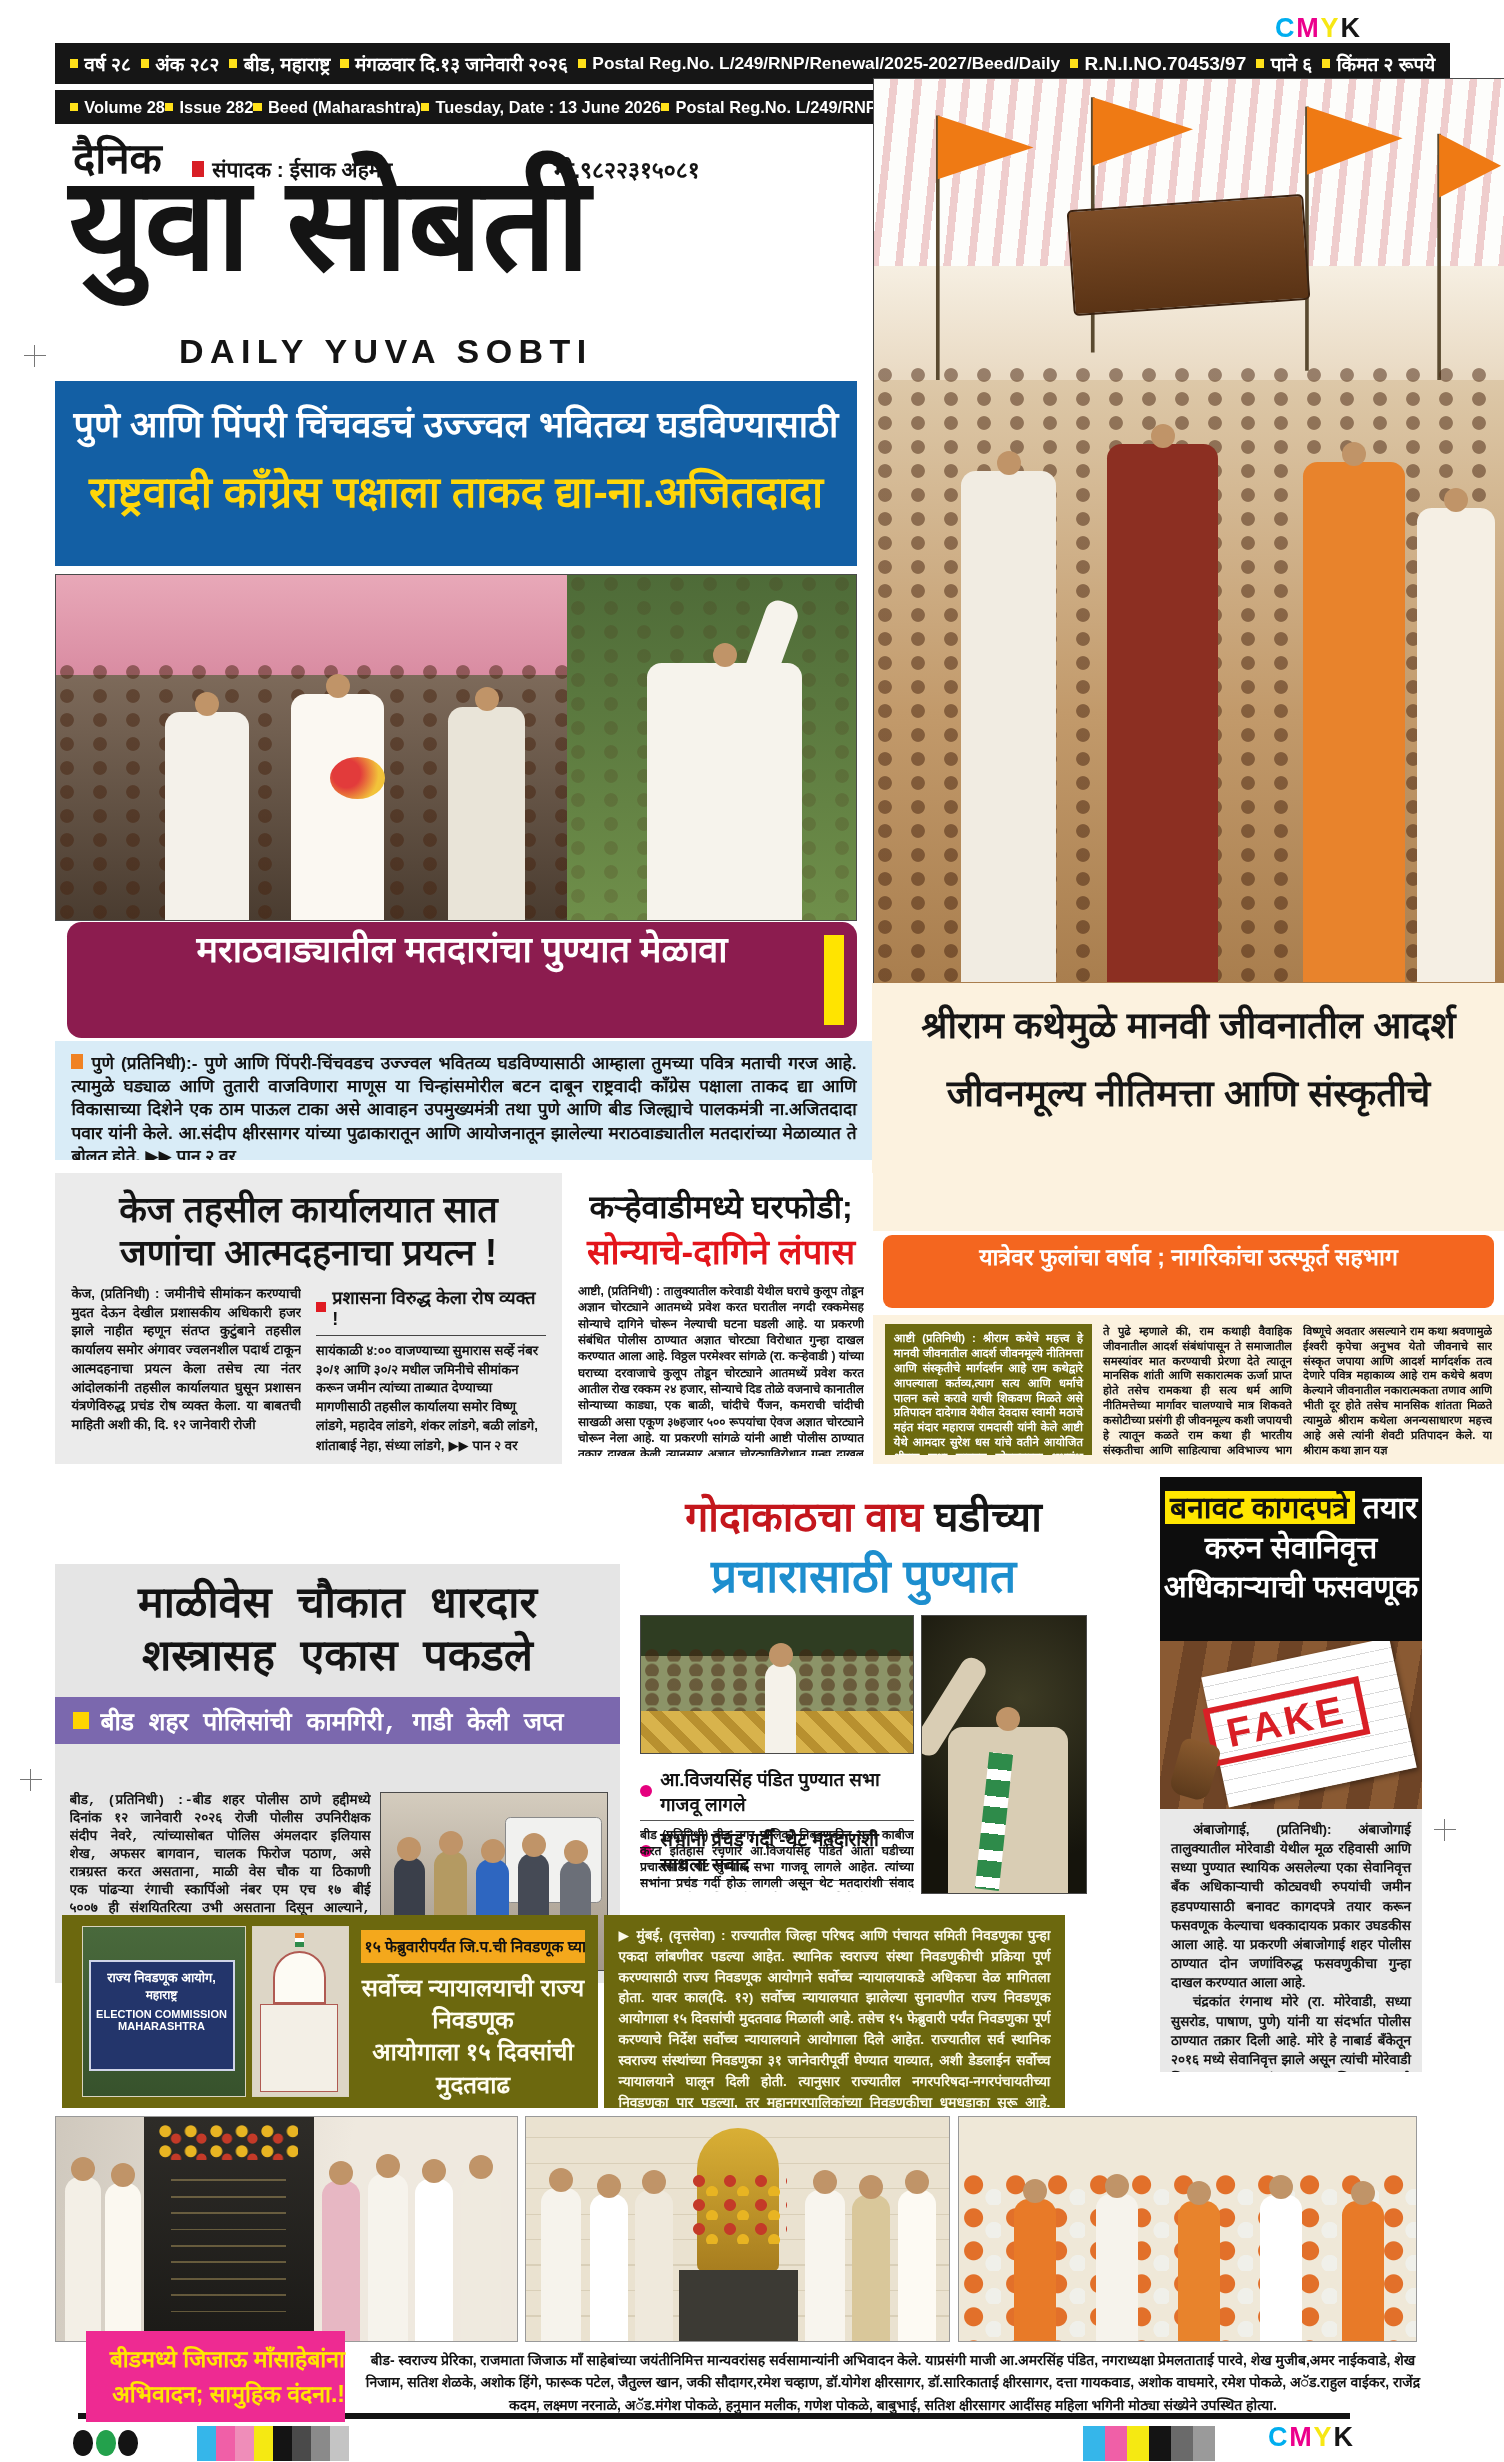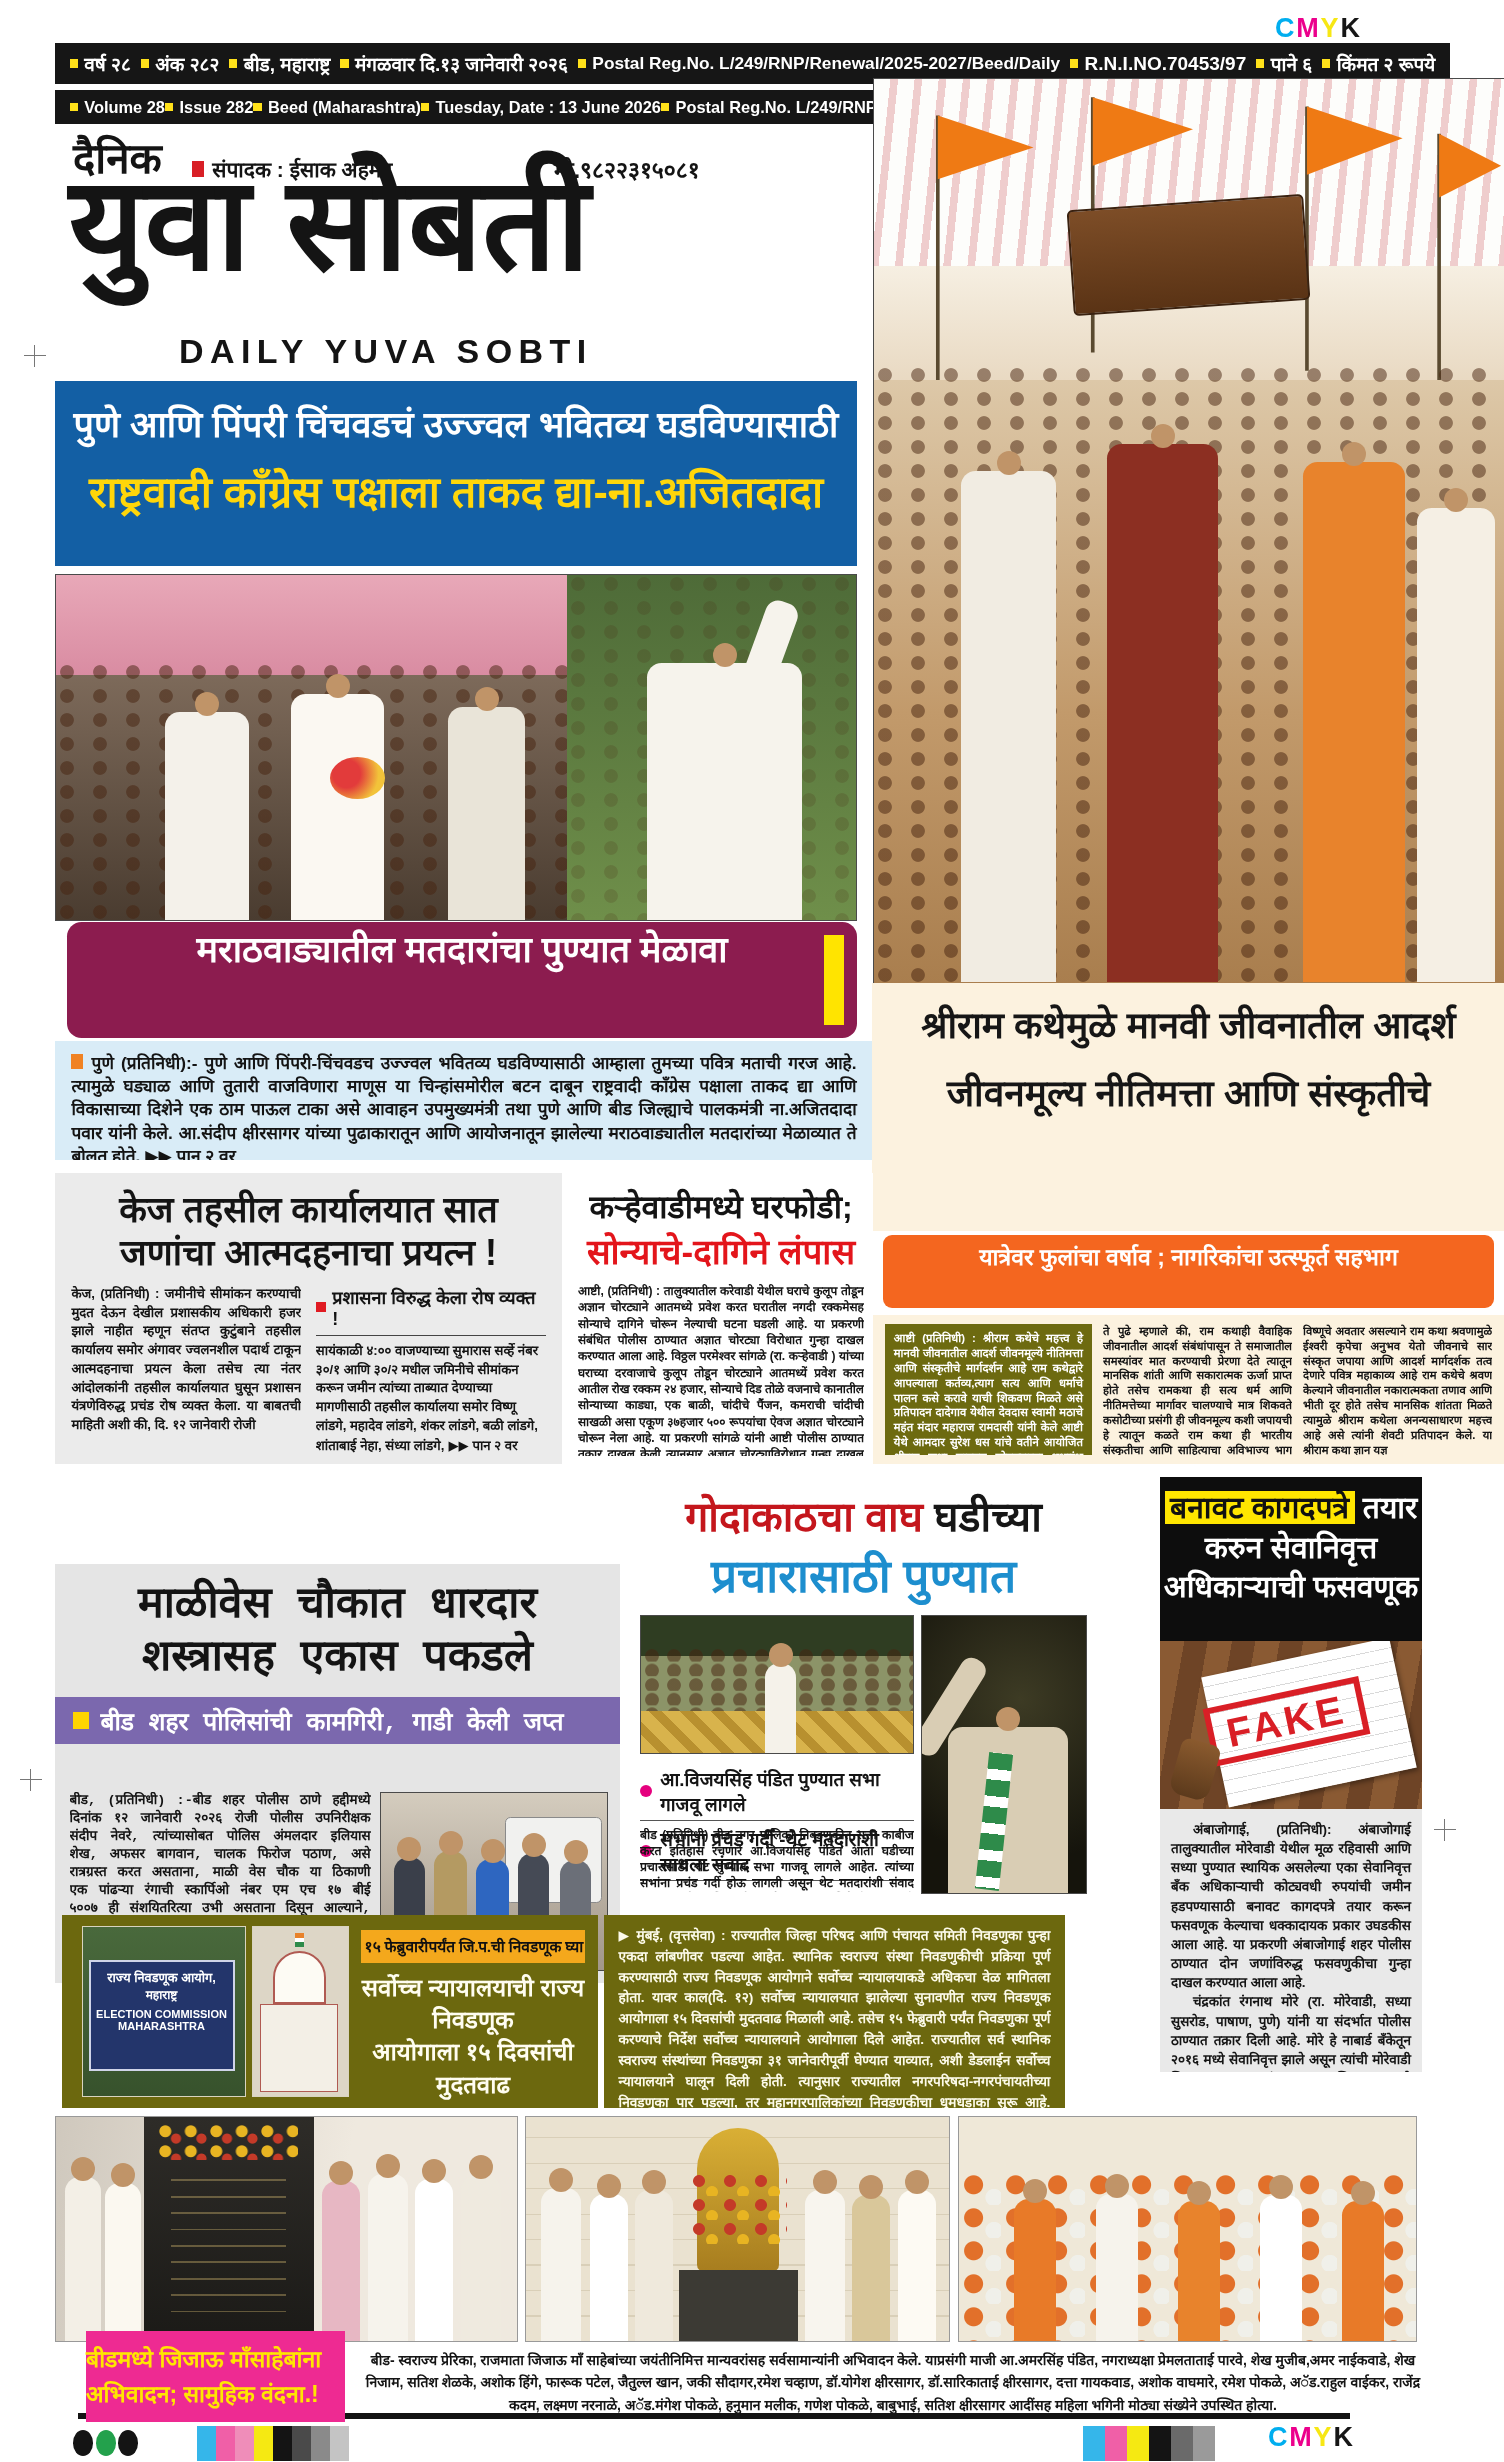--- a/index.html
+++ b/index.html
@@ -296,21 +296,21 @@
         <div style="font-size:11px;font-weight:800;">MAHARASHTRA</div>
       </div>
     </div>
     <div class="ph" style="left:190px;top:11px;width:97px;height:171px;border:1.8px solid #d9d4c0;">
       <div class="abs" style="left:0;top:0;right:0;bottom:0;background:#ddd6c6;"></div>
       <div class="abs" style="left:20px;top:24px;width:53px;height:53px;border-radius:50% 50% 0 0;background:#fdfbf4;border:2.7px solid #b05a52;box-sizing:border-box;"></div>
       <div class="abs" style="left:7.3px;top:77px;width:78px;height:88px;background:#f3efe6;border:1.8px solid #b05a52;box-sizing:border-box;"></div>
       <div class="abs" style="left:42px;top:5.5px;width:9px;height:14.6px;background:linear-gradient(#e8822a 33%,#fff 33% 66%,#2e8b4a 66%);"></div>
     </div>
     <div class="abs" style="left:299px;top:14.6px;width:224px;">
-      <div style="background:#f4a81c;color:#111;font-size:15.5px;font-weight:800;text-align:center;padding:5.5px 3.6px;white-space:nowrap;overflow:hidden;font-family:Liberation Serif, serif;">१५ फेब्रुवारीपर्यंत जि.प.ची निवडणूक घ्या</div>
+      <div style="background:#f4a81c;color:#111;font-size:15.5px;font-weight:800;text-align:center;padding:5.5px 3.6px;white-space:nowrap;overflow:hidden;">१५ फेब्रुवारीपर्यंत जि.प.ची निवडणूक घ्या</div>
       <div style="margin-top:9px;color:#fffdf0;font-size:24px;font-weight:800;text-align:center;line-height:1.35;">सर्वोच्च न्यायालयाची राज्य निवडणूक</div>
       <div style="color:#fffdf0;font-size:24px;font-weight:800;text-align:center;line-height:1.35;">आयोगाला १५ दिवसांची मुदतवाढ</div>
     </div>
   </div>
   <div class="abs hl-clip" style="left:604px;top:1915px;width:461px;height:193px;background:#6c680e;color:#fdfbea;padding:11px 14.6px;box-sizing:border-box;font-size:13.7px;font-weight:600;line-height:1.52;text-align:justify;">
     <span style="font-weight:800;">▶</span>
     <span>मुंबई, (वृत्तसेवा) : राज्यातील जिल्हा परिषद आणि पंचायत समिती निवडणुका पुन्हा एकदा लांबणीवर पडल्या आहेत. स्थानिक स्वराज्य संस्था निवडणुकीची प्रक्रिया पूर्ण करण्यासाठी राज्य निवडणूक आयोगाने सर्वोच्च न्यायालयाकडे अधिकचा वेळ मागितला होता. यावर काल(दि. १२) सर्वोच्च न्यायालयात झालेल्या सुनावणीत राज्य निवडणूक आयोगाला १५ दिवसांची मुदतवाढ मिळाली आहे. तसेच १५ फेब्रुवारी पर्यंत निवडणुका पूर्ण करण्याचे निर्देश सर्वोच्च न्यायालयाने आयोगाला दिले आहेत. राज्यातील सर्व स्थानिक स्वराज्य संस्थांच्या निवडणुका ३१ जानेवारीपूर्वी घेण्यात याव्यात, अशी डेडलाईन सर्वोच्च न्यायालयाने घालून दिली होती. त्यानुसार राज्यातील नगरपरिषदा-नगरपंचायतीच्या निवडणुका पार पडल्या, तर महानगरपालिकांच्या निवडणुकीचा धुमधडाका सुरू आहे. प्रशासकीय कारणास्तव १० फेब्रुवारीपर्यंत मुदतवाढ देण्यात यावी, अशी मागणी करणारा अर्ज राज्य निवडणूक आयोगाने सर्वोच्च न्यायालयात दाखल केला होता. यावर आज सुनावणी झाली. यावेळी</span>
     
   </div>
 
@@ -341,21 +341,21 @@
   <div class="ph" style="left:958px;top:2116px;width:459px;height:226px;border:0.9px solid #999;">
     <div class="abs" style="left:0;top:0;right:0;bottom:0;background:#efe8d8;"></div>
     <div class="abs" style="left:0;top:55px;right:0;bottom:0;background-image:radial-gradient(circle at 14.6px 12.8px,#e2702a 9px,transparent 10px),radial-gradient(circle at 35px 25.5px,#f0f0ea 8.2px,transparent 9px);background-size:42px 33px;"></div>
     <div class="fig" style="left:55px;top:82px;width:42px;height:144px;background:#e87a28;"></div>
     <div class="fig" style="left:137px;top:77px;width:42px;height:150px;background:#f6f3ec;"></div>
     <div class="fig" style="left:219px;top:84px;width:42px;height:142px;background:#e8832c;"></div>
     <div class="fig" style="left:301px;top:78px;width:42px;height:148px;background:#ffffff;"></div>
     <div class="fig" style="left:383px;top:84px;width:42px;height:142px;background:#e87a28;"></div>
   </div>
 
-  <div class="abs" style="left:86px;top:2331px;width:259px;height:91px;background:#ee2a92;color:#ffe600;display:flex;flex-direction:column;justify-content:center;text-align:left;font-size:23px;font-weight:800;line-height:1.5;z-index:5;">
+  <div class="abs" style="left:86px;top:2331px;width:259px;height:91px;background:#ee2a92;color:#ffe600;display:flex;flex-direction:column;justify-content:center;text-align:right;font-size:23px;font-weight:800;line-height:1.5;z-index:5;">
     <div>बीडमध्ये जिजाऊ माँसाहेबांना</div>
     <div>अभिवादन; सामुहिक वंदना.!</div>
   </div>
   <div class="abs hl-clip" style="left:357px;top:2349px;width:1072px;height:73px;font-size:14px;font-weight:700;line-height:1.6;text-align:center;">बीड- स्वराज्य प्रेरिका, राजमाता जिजाऊ माँ साहेबांच्या जयंतीनिमित्त मान्यवरांसह सर्वसामान्यांनी अभिवादन केले. याप्रसंगी माजी आ.अमरसिंह पंडित, नगराध्यक्षा प्रेमलताताई पारवे, शेख मुजीब,अमर नाईकवाडे, शेख निजाम, सतिश शेळके, अशोक हिंगे, फारूक पटेल, जैतुल्ल खान, जकी सौदागर,रमेश चव्हाण, डॉ.योगेश क्षीरसागर, डॉ.सारिकाताई क्षीरसागर, दत्ता गायकवाड, अशोक वाघमारे, रमेश पोकळे, अॅड.राहुल वाईकर, राजेंद्र कदम, लक्ष्मण नरनाळे, अॅड.मंगेश पोकळे, हनुमान मलीक, गणेश पोकळे, बाबुभाई, सतिश क्षीरसागर आदींसह महिला भगिनी मोठ्या संख्येने उपस्थित होत्या.</div>
 
   <div class="abs" style="left:78px;top:2413px;width:1272px;height:5.5px;background:#141414;"></div>
   <div class="abs" style="left:73px;top:2430px;display:flex;gap:2.7px;">
     <span style="width:20px;height:25.5px;border-radius:50%;background:#141414;display:inline-block;"></span>
     <span style="width:20px;height:25.5px;border-radius:50%;background:#23a14c;display:inline-block;"></span>
     <span style="width:20px;height:25.5px;border-radius:50%;background:#141414;display:inline-block;"></span>

